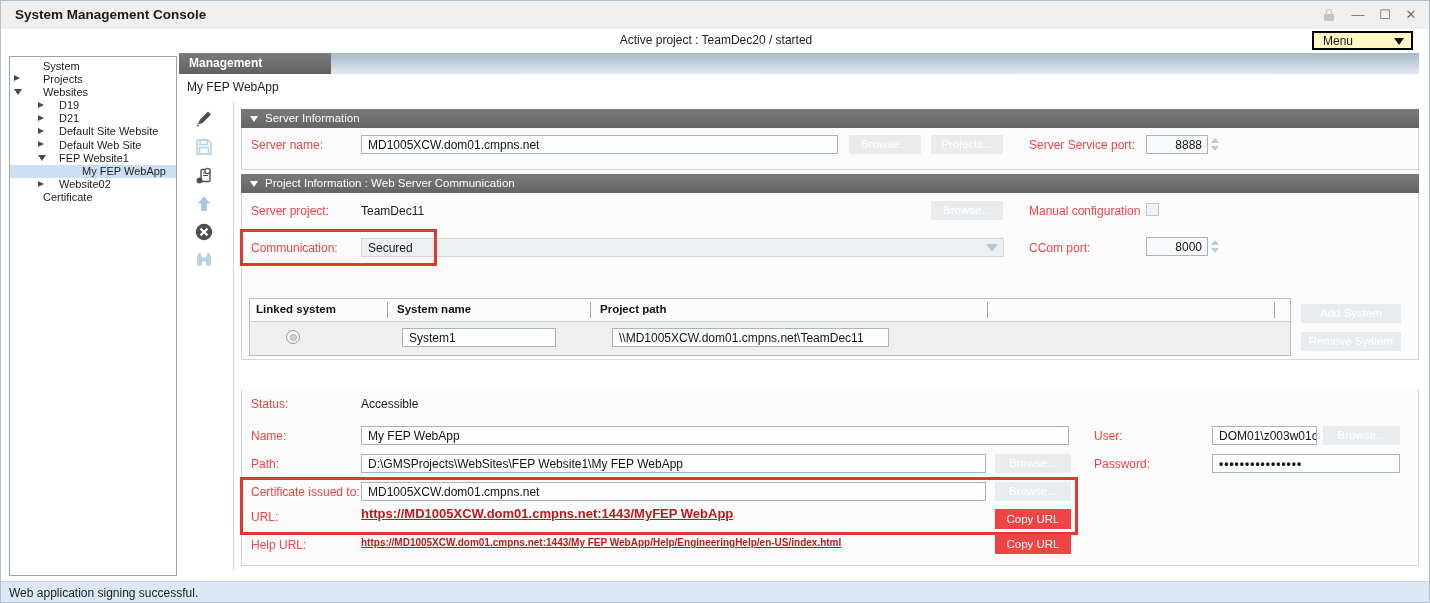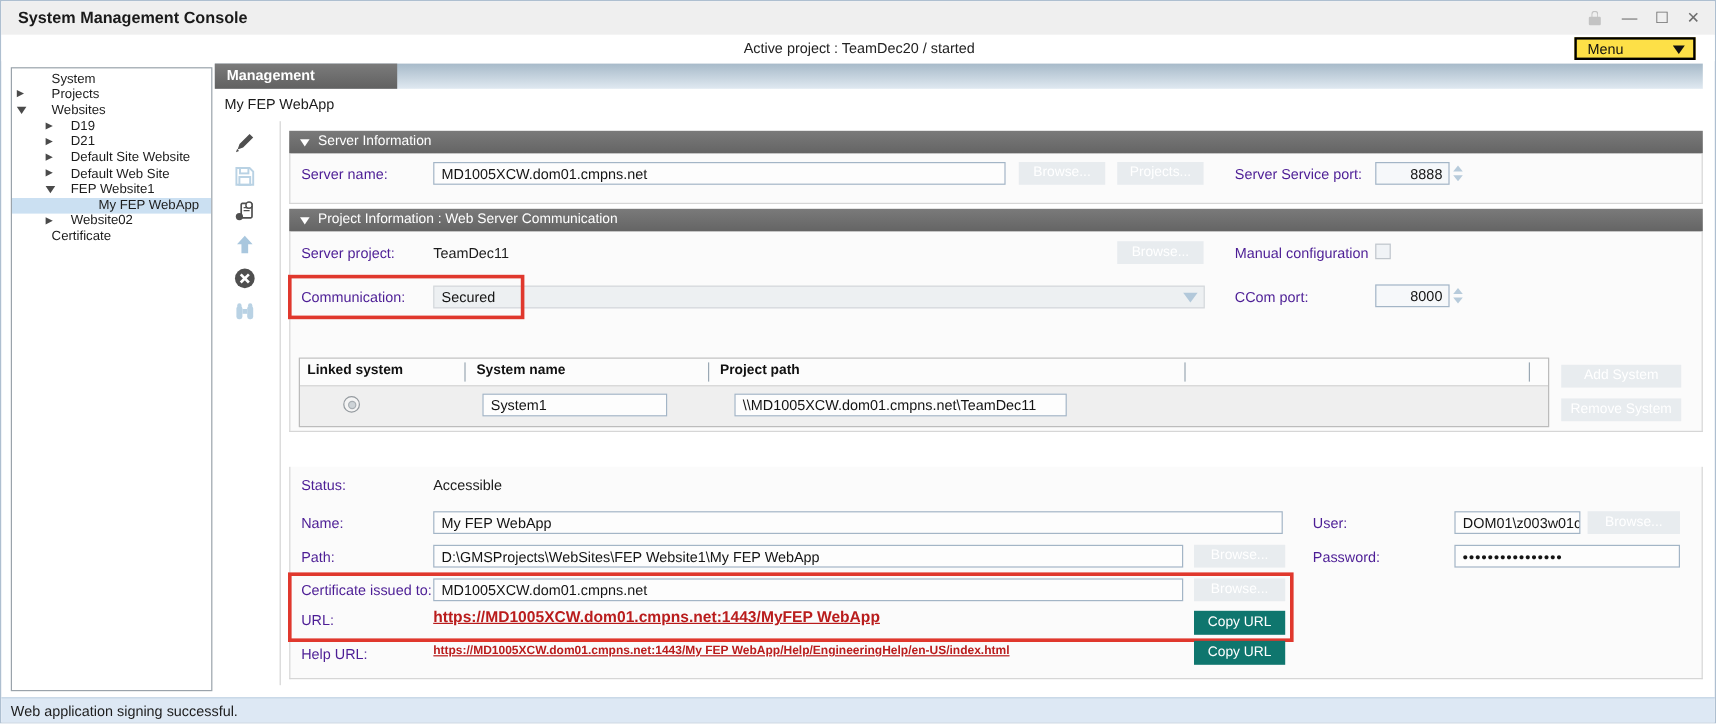--- a/index.html
+++ b/index.html
@@ -10,21 +10,21 @@
   .titlebar { position:absolute; left:0; top:0; width:1430px; height:28px; background:#efefef; }
   .title-text { position:absolute; left:14px; top:6px; font-size:13.5px; font-weight:700; color:#1a1a1a; }
   .winctl { position:absolute; top:6px; width:18px; height:16px; text-align:center; font-size:13px; color:#6e6e6e; line-height:16px; }
   .lock-glyph { position:absolute; top:7px; width:12px; height:14px; }
   .lock-body { position:absolute; left:1px; top:6px; width:10px; height:7px; background:#c3c3c3; border-radius:1px; }
   .lock-shackle { position:absolute; left:3px; top:1px; width:6px; height:7px; border:1.5px solid #c3c3c3; border-bottom:none; border-radius:4px 4px 0 0; }
 
   
   .topbar { position:absolute; left:0; top:28px; width:1430px; height:22px; background:#fff; }
   .active-project { position:absolute; left:0; top:4px; width:1430px; text-align:center; font-size:12px; color:#222; }
-  .menu-box { position:absolute; left:1311px; top:30px; width:101px; height:19px; background:#fde047; border:2px solid #000; }
+  .menu-box { position:absolute; left:1311px; top:30px; width:101px; height:19px; background:#fef9c3; border:2px solid #000; }
   .menu-label { position:absolute; left:9px; top:1px; font-size:12px; color:#111; }
   .menu-caret { position:absolute; right:7px; top:5px; width:0; height:0; border-left:5px solid transparent; border-right:5px solid transparent; border-top:7px solid #111; }
 
   
   .sidebar { position:absolute; left:8px; top:55px; width:168px; height:520px; border:1px solid #9aa3ab; background:#fff; overflow:hidden; }
   .tree-row { position:relative; width:100%; height:13.2px; }
   .tree-row.selected { background:#cbe0f2; }
   .tree-label { position:absolute; top:0.5px; font-size:11px; color:#1c1c1c; white-space:nowrap; }
   .tri-collapsed { position:absolute; top:3px; width:0; height:0; border-top:3.5px solid transparent; border-bottom:3.5px solid transparent; border-left:6px solid #4a4a4a; }
   .tri-expanded { position:absolute; top:4px; width:0; height:0; border-left:4px solid transparent; border-right:4px solid transparent; border-top:6px solid #4a4a4a; }
@@ -37,26 +37,26 @@
   
   .toolbar-sep { position:absolute; left:232px; top:100px; width:1px; height:470px; background:#d4d4d4; }
   .tool-icon { position:absolute; left:193px; width:20px; height:20px; cursor:pointer; }
 
   
   .sec-hdr { position:absolute; left:240px; width:1178px; height:19px; background:linear-gradient(180deg,#7a7a7a,#646464); }
   .sec-hdr-tri { position:absolute; left:9px; top:7px; width:0; height:0; border-left:4px solid transparent; border-right:4px solid transparent; border-top:6px solid #fff; }
   .sec-hdr-title { position:absolute; left:24px; top:3px; font-size:11.5px; color:#fff; }
   .sec-body { position:absolute; left:240px; width:1178px; background:#fbfbfb; border:1px solid #d6d6d6; border-top:none; }
 
-  .lbl { position:absolute; font-size:12px; color:#4c1d95; white-space:nowrap; }
+  .lbl { position:absolute; font-size:12px; color:#ef4444; white-space:nowrap; }
   .val { position:absolute; font-size:12px; color:#1c1c1c; white-space:nowrap; }
   .tfield { position:absolute; height:19px; background:#fdfdfd; border:1px solid #a3b5c6; font-size:12px; color:#141414; padding:2px 0 0 6px; white-space:nowrap; overflow:hidden; }
   .btn { position:absolute; height:19px; text-align:center; font-size:11.5px; color:#fff; line-height:19px; cursor:pointer; }
   .btn-disabled { background:#e8ecef; }
-  .btn-enabled { background:#0f766e; }
+  .btn-enabled { background:#ef4444; }
   .spin-field { position:absolute; width:62px; height:19px; background:#f6f8fa; border:1px solid #a3b5c6; font-size:12px; color:#141414; text-align:right; padding:2px 5px 0 0; }
   .spin-arrows { position:absolute; width:11px; height:19px; }
   .spin-up { position:absolute; left:2px; top:3px; width:0; height:0; border-left:4.5px solid transparent; border-right:4.5px solid transparent; border-bottom:5px solid #b7cbdb; }
   .spin-dn { position:absolute; left:2px; top:11px; width:0; height:0; border-left:4.5px solid transparent; border-right:4.5px solid transparent; border-top:5px solid #b7cbdb; }
   .checkbox { position:absolute; width:13px; height:13px; background:#f0f3f6; border:1px solid #c0c6cc; }
   .dropdown { position:absolute; height:19px; background:#edf0f2; border:1px solid #d4d8db; font-size:12px; color:#141414; padding:2px 0 0 6px; }
   .dd-caret { position:absolute; right:5px; top:5px; width:0; height:0; border-left:6px solid transparent; border-right:6px solid transparent; border-top:8px solid #b2c8da; }
   .radio-outer { position:absolute; width:14px; height:14px; border:1px solid #949a9f; border-radius:50%; background:#f4f4f4; }
   .radio-inner { position:absolute; left:2.5px; top:2.5px; width:7px; height:7px; border:1px solid #a8aeb3; border-radius:50%; background:#cdd3d7; }
 

